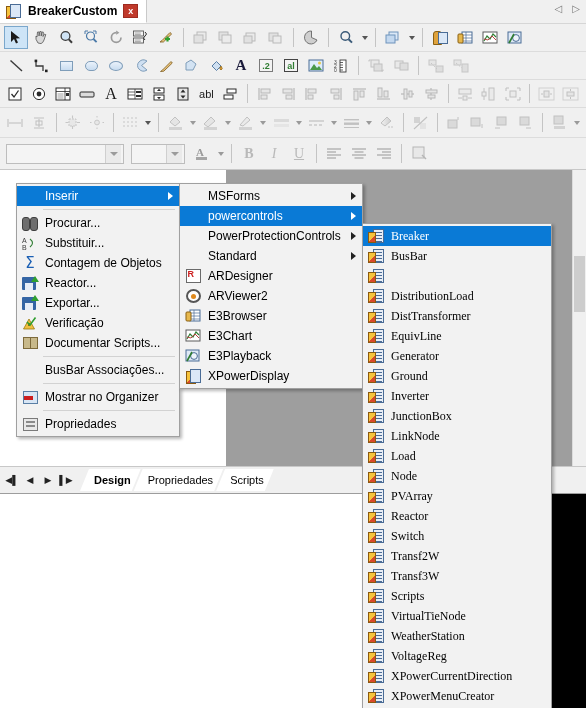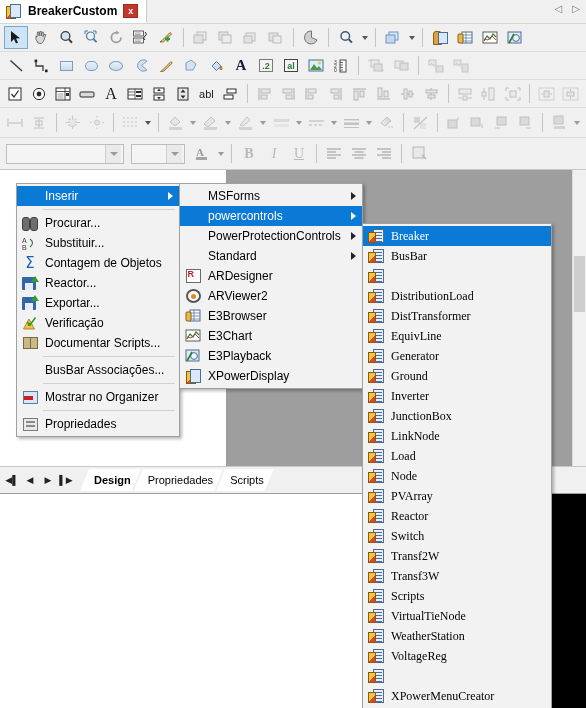--- a/index.html
+++ b/index.html
@@ -1252,20 +1252,21 @@
         </span>
       <span class="mlabel">VoltageReg</span>
     </div>
     <div class="mi">
       <span class="micon">
           <span class="i-comp">
             <span class="page"></span>
             <span class="cube"></span>
           </span>
         </span>
+      <span class="mlabel">XPowerCurrentDirection</span>
     </div>
     <div class="mi">
       <span class="micon">
           <span class="i-comp">
             <span class="page"></span>
             <span class="cube"></span>
           </span>
         </span>
       <span class="mlabel">XPowerMenuCreator</span>
     </div>

